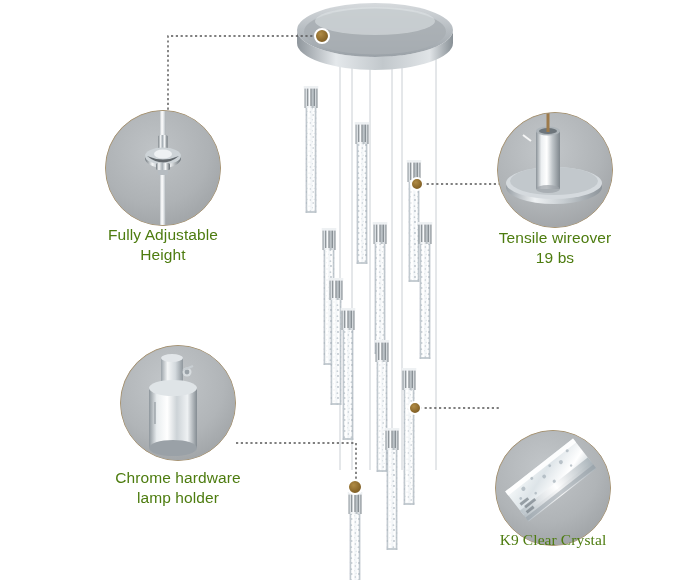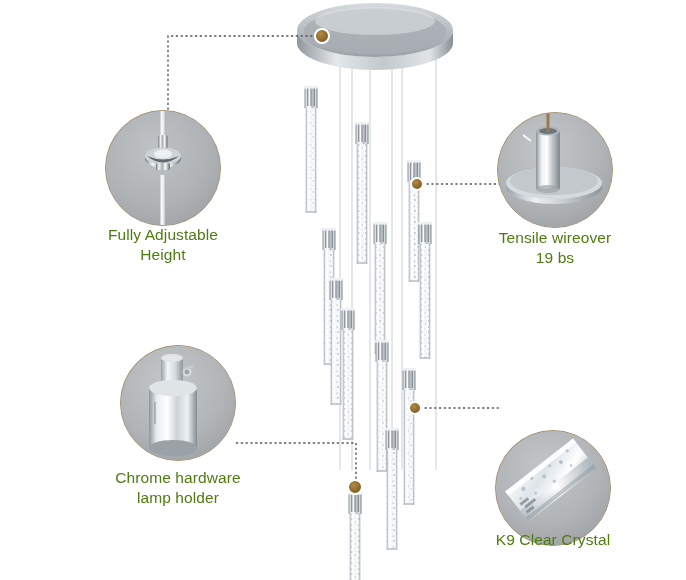--- a/index.html
+++ b/index.html
@@ -450,16 +450,16 @@
               <circle cx="26" cy="45" r="1.4"></circle>
           </g>
           <g fill="#6f7980" opacity=".65">
             <rect x="22" y="48" width="10" height="3"></rect>
             <rect x="24" y="53" width="13" height="3"></rect>
             <rect x="22" y="58" width="9" height="3"></rect>
           </g>
         </g>
       </svg>
     </div>
-    <div class="cap" style="left: -72px; top: 100px;">K9 Clear Crystal</div>
+    <div class="cap" style="left: -72px; top: 100px; font-family: Liberation Serif, serif;">K9 Clear Crystal</div>
   </div>
 
 </div>
 
 </body></html>

